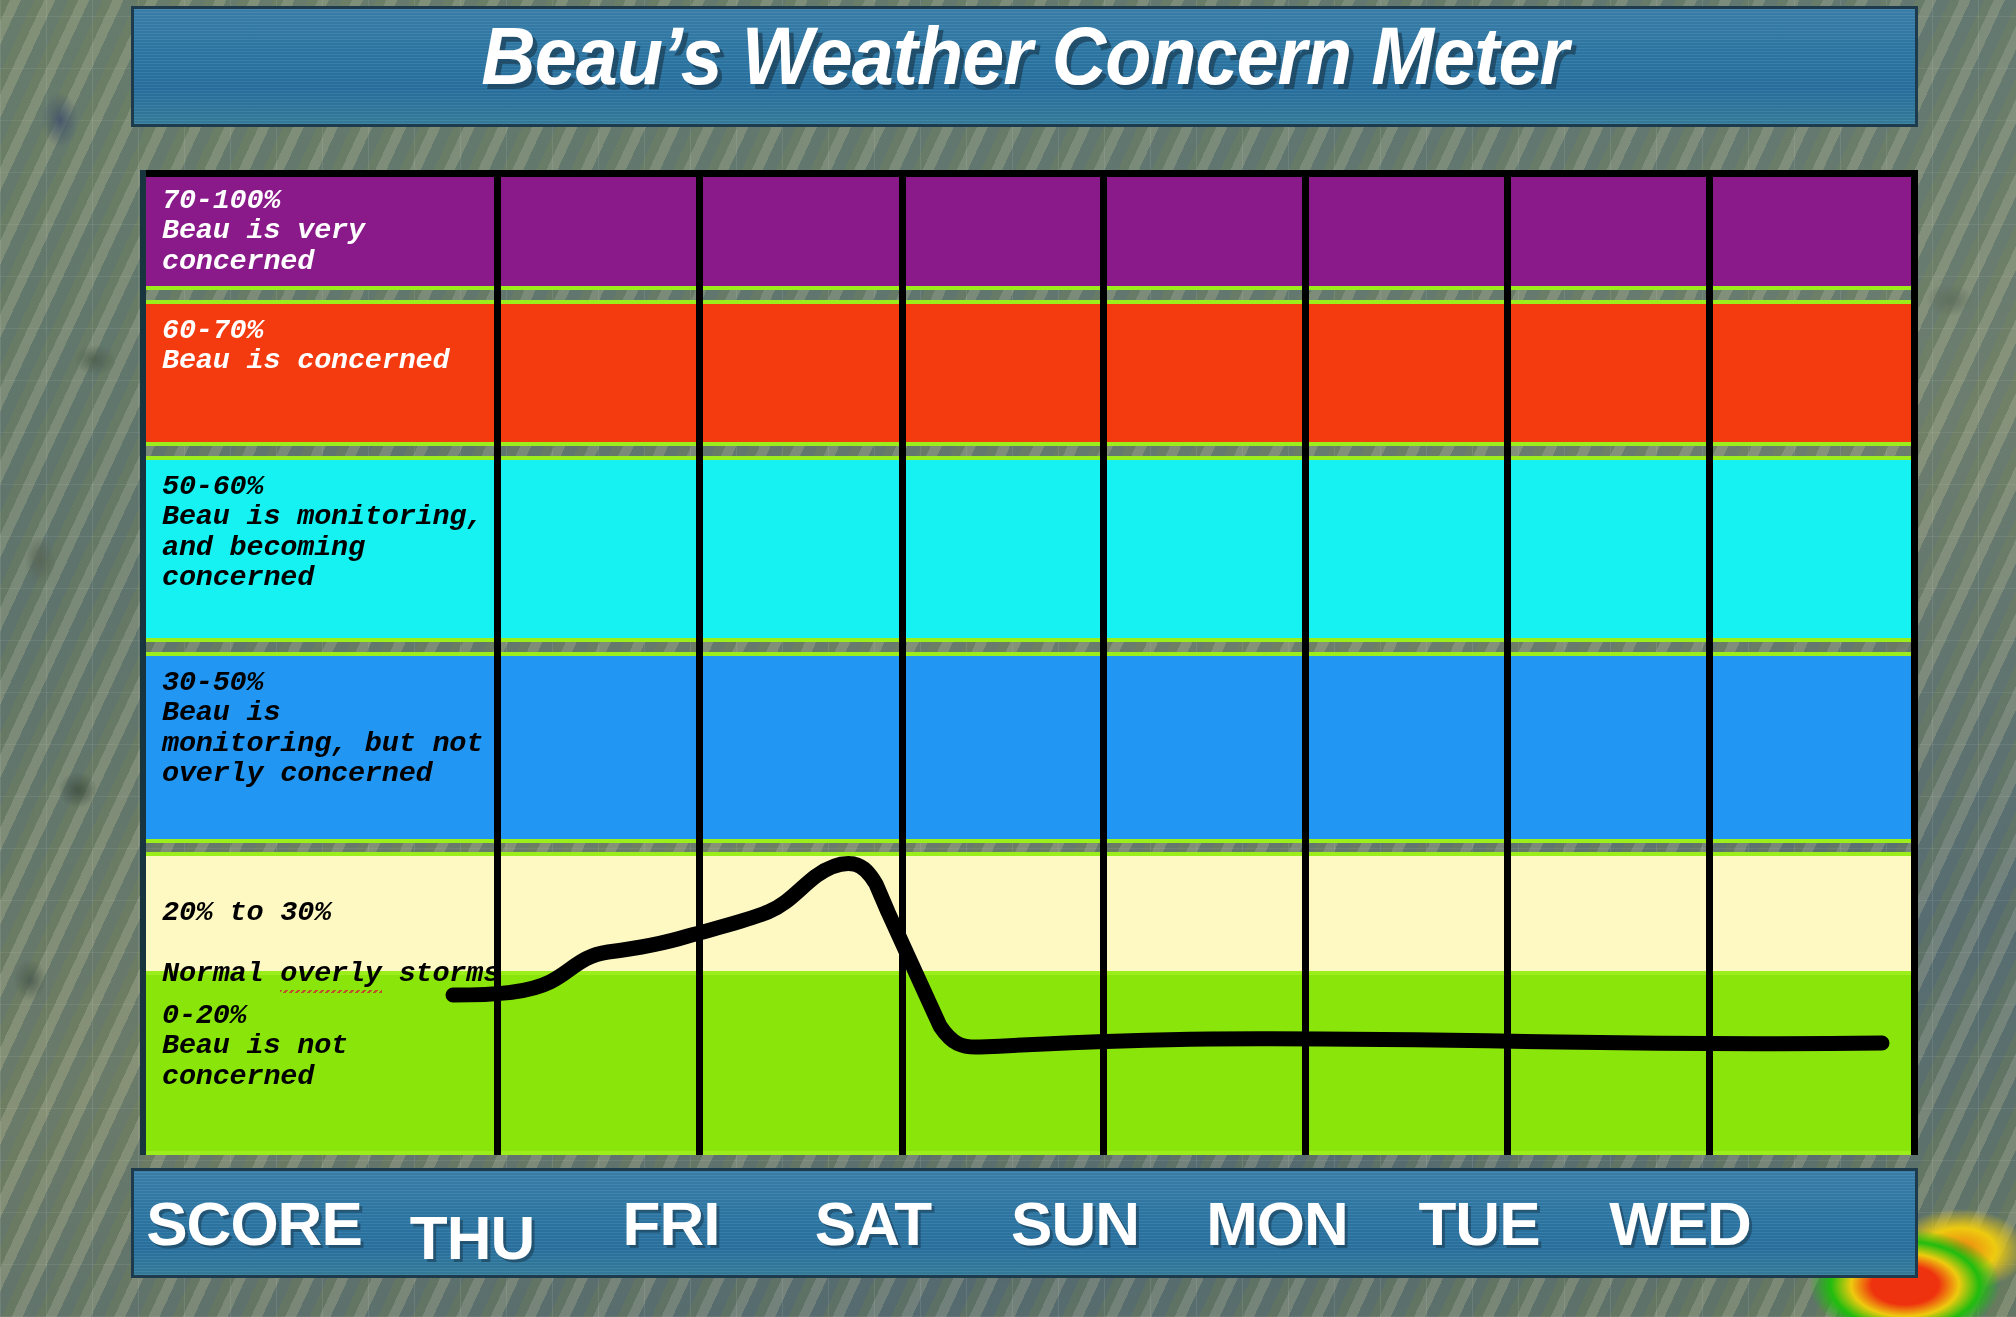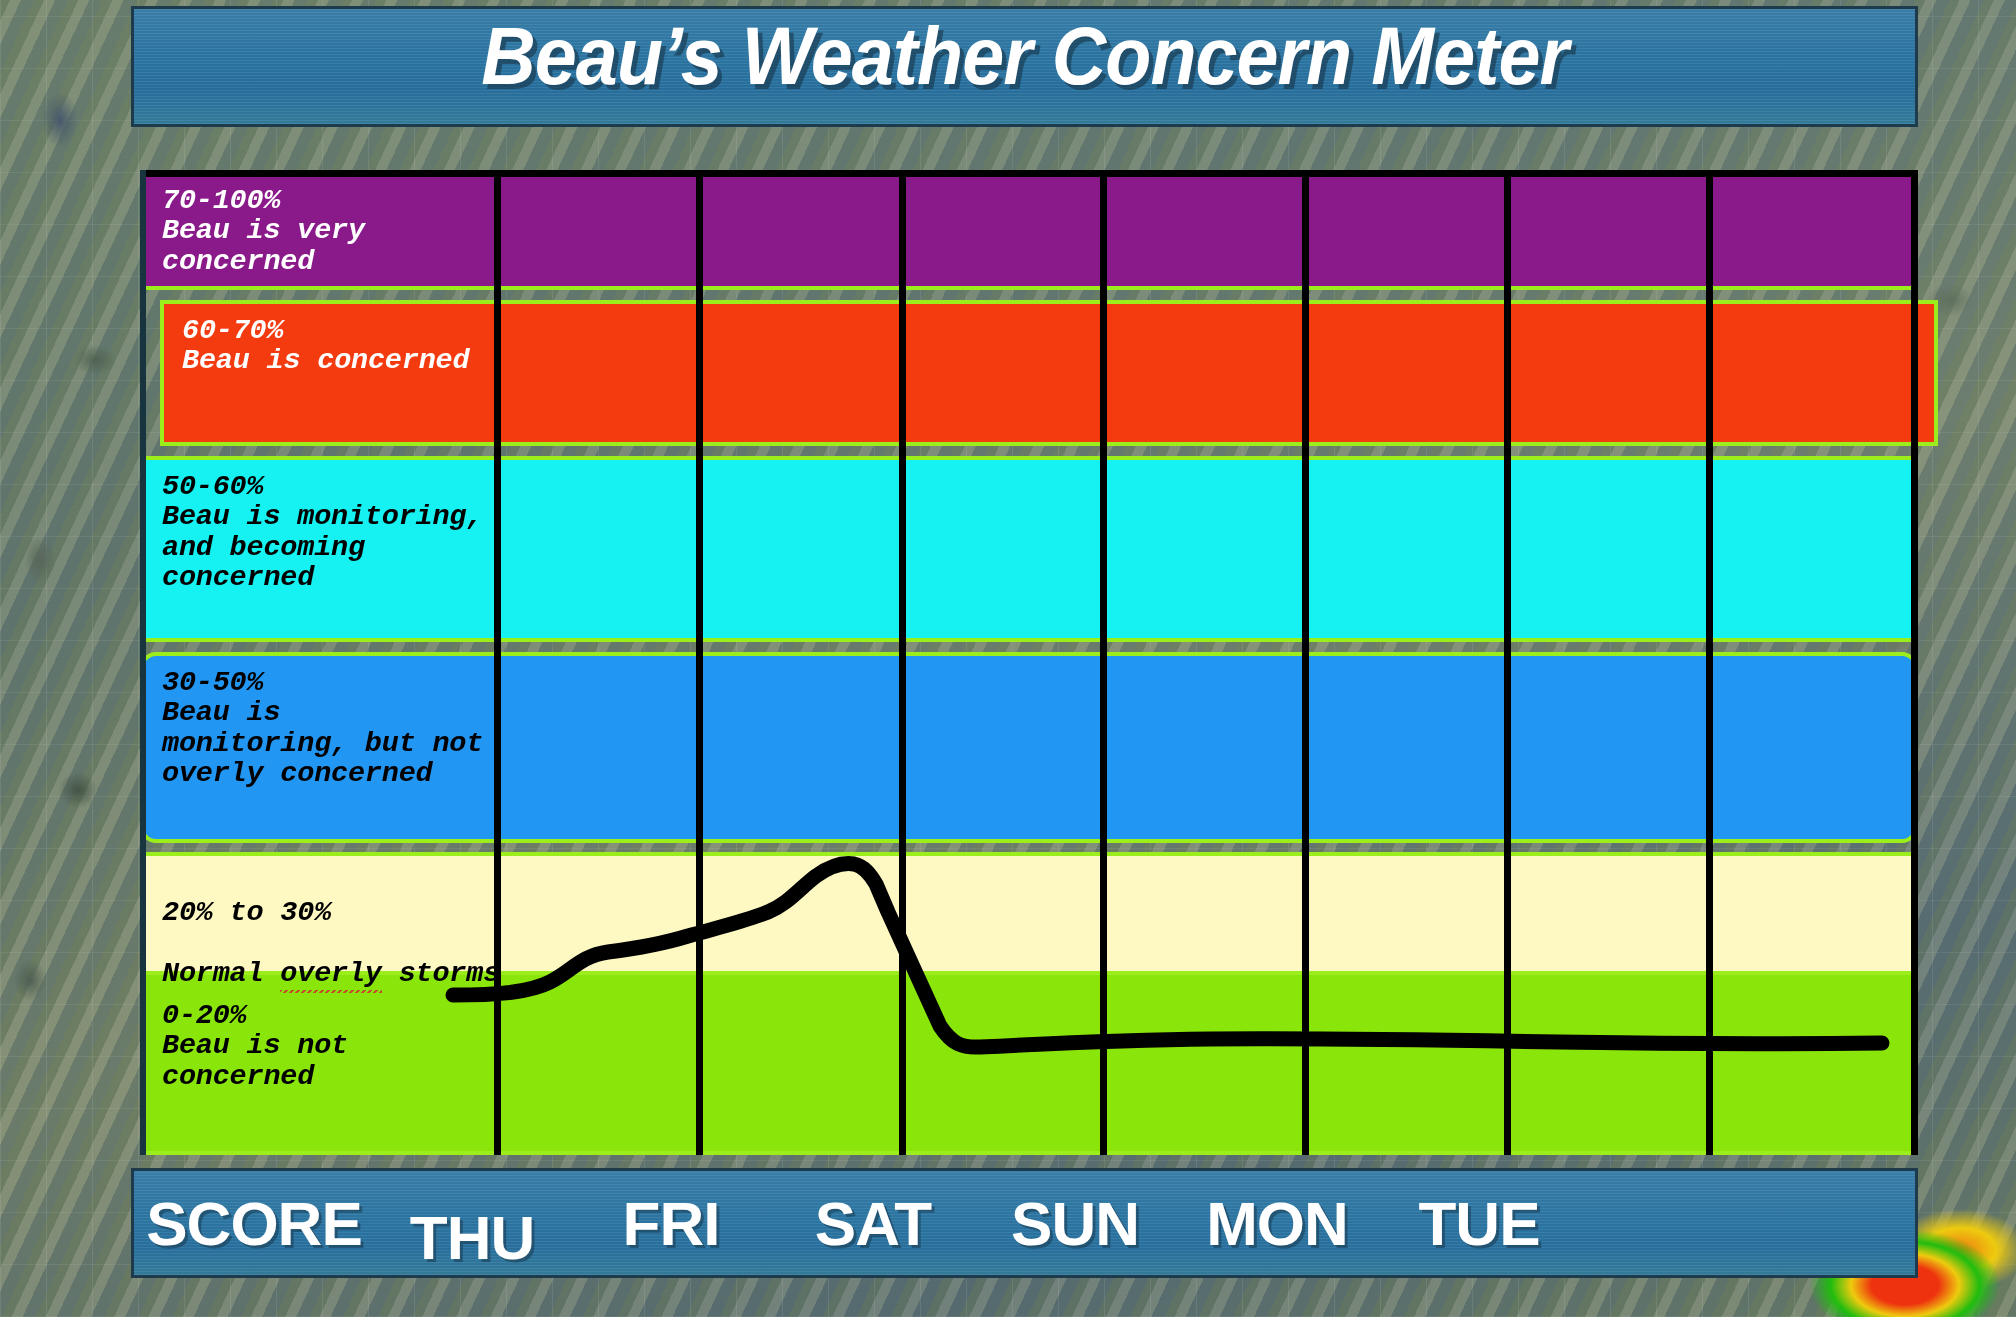--- a/index.html
+++ b/index.html
@@ -95,31 +95,31 @@
     <div id="title-text">Beau’s Weather Concern Meter</div>
   </div>
 
   <div id="chart">
 
     <div class="band" style="top:0px;height:120px;background:#8a1a8a;">
       <div class="band-label lbl-light"><span>70-100%</span><br><span style="white-space:pre-line">Beau is very
 concerned</span></div>
     </div>
 
-    <div class="band" style="top:130px;height:146px;background:#f43b10;margin-left:20px;">
+    <div class="band" style="top:130px;height:146px;background:#f43b10;">
       <div class="band-label lbl-light"><span>60-70%</span><br><span style="white-space:pre-line">Beau is concerned</span></div>
     </div>
 
     <div class="band" style="top:286px;height:186px;background:#16f2f2;">
       <div class="band-label lbl-dark"><span>50-60%</span><br><span style="white-space:pre-line">Beau is monitoring,
 and becoming
 concerned</span></div>
     </div>
 
-    <div class="band" style="top:482px;height:191px;background:#2196f3;border-radius:16px;">
+    <div class="band" style="top:482px;height:191px;background:#2196f3;">
       <div class="band-label lbl-dark"><span>30-50%</span><br><span style="white-space:pre-line">Beau is
 monitoring, but  not
 overly  concerned</span></div>
     </div>
 
     <div class="band" style="top:682px;height:138px;background:#fef9c3;">
       <div class="band-label lbl-dark">
         <span>20% to 30%</span><br>
         <span>Normal <span class="squiggle">overly</span> storms</span>
       </div>
@@ -161,15 +161,16 @@
   </div>
 
   <div id="axis-bar">
     <div class="axis-cell" style="width:240px;">SCORE</div>
     <div class="axis-cell" style="width:196px;margin-top:28px;">THU</div>
     <div class="axis-cell" style="width:202px;">FRI</div>
     <div class="axis-cell" style="width:202px;">SAT</div>
     <div class="axis-cell" style="width:202px;">SUN</div>
     <div class="axis-cell" style="width:202px;">MON</div>
     <div class="axis-cell" style="width:202px;">TUE</div>
+    <div class="axis-cell" style="width:200px;">WED</div>
   </div>
 
 </div>
 
 </body></html>

